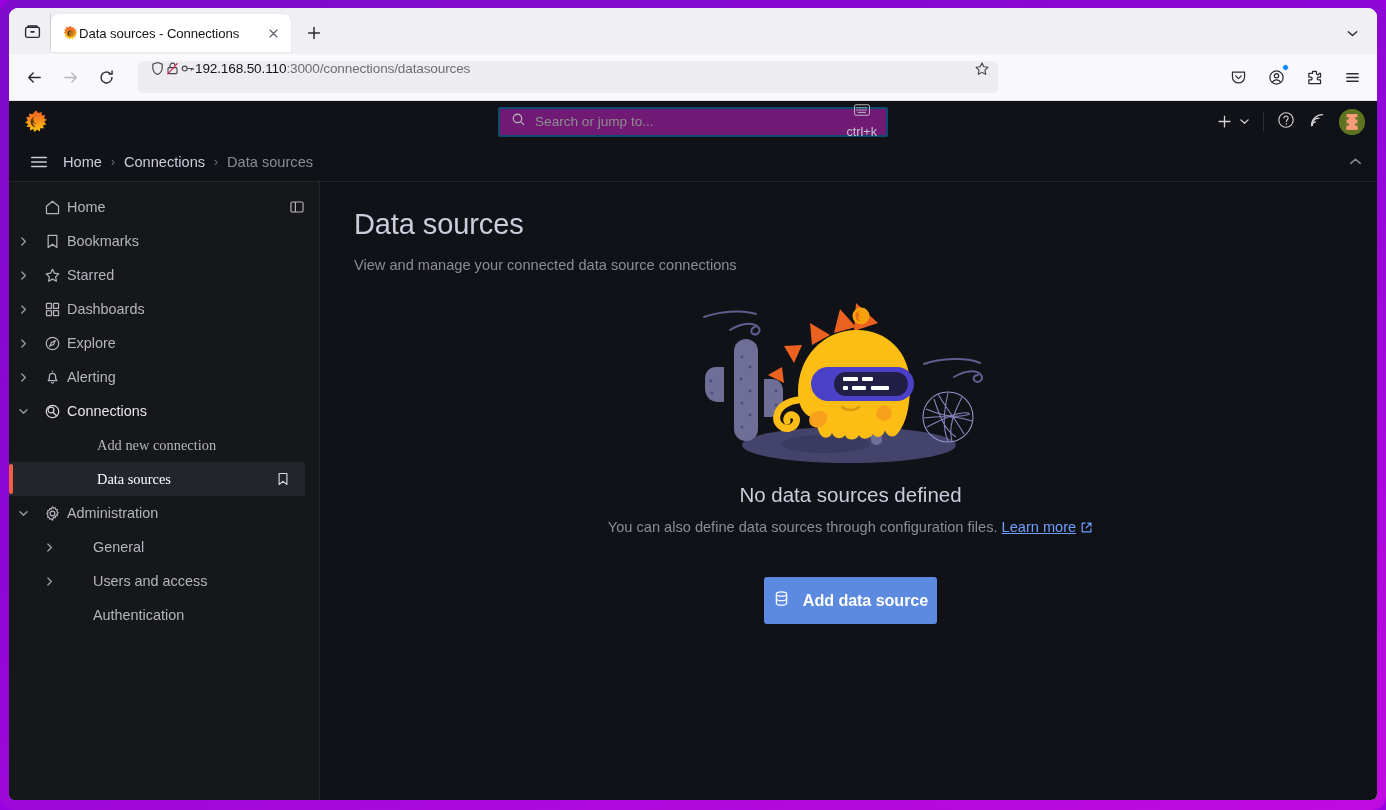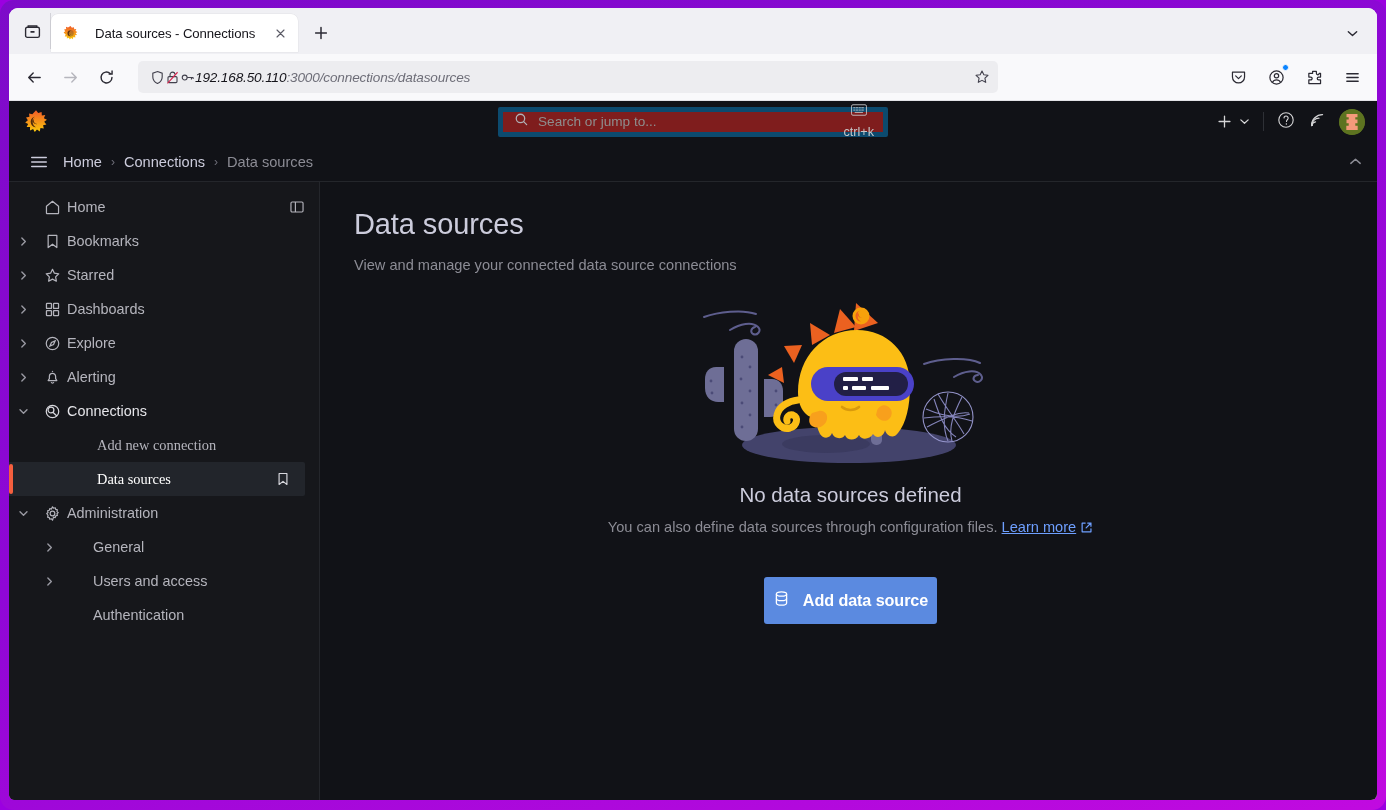--- a/index.html
+++ b/index.html
@@ -30,21 +30,21 @@
     flex: 0 0 auto; position: relative;
   }
   .fxview {
     width: 36px; height: 36px; margin-bottom: 5px;
     display: flex; align-items: center; justify-content: center;
     border-right: 1px solid #d2d2d8;
   }
   .tab {
     height: 38px; margin-bottom: 2px; min-width: 240px; max-width: 260px;
     background: #ffffff; border-radius: 7px 7px 0 0;
-    display: flex; align-items: center; gap: 16px; padding: 0 9px 0 11px;
+    display: flex; align-items: center; gap: 0; padding: 0 9px 0 11px;
     box-shadow: 0 0 0 0.5px rgba(0,0,0,.06);
   }
   .tab-favicon { width: 17px; height: 17px; flex: 0 0 17px; position: relative; }
   .tab-title {
     font-size: 13.2px; color: #15141a; white-space: nowrap; overflow: hidden;
     flex: 1 1 auto; letter-spacing: -0.1px;
   }
   .tab-close { width: 18px; height: 18px; display: flex; align-items: center; justify-content: center; color: #5b5b66; flex: 0 0 18px;}
   .newtab {
     width: 34px; height: 34px; margin: 0 0 4px 6px;
@@ -62,22 +62,22 @@
     gap: 2px; padding: 0 8px; flex: 0 0 auto;
     border-bottom: 1px solid #e3e3e7;
   }
   .navbtn {
     width: 34px; height: 32px; display: flex; align-items: center; justify-content: center;
     color: #2b2a33; border-radius: 5px;
   }
   .navbtn.disabled { color: #b6b6bd; }
   .urlbar {
     flex: 1 1 auto; height: 32px; background: #ededf0; border-radius: 5px;
-    display: flex; align-items: center; gap: 0; padding: 0 8px 0 12px;
-    margin: 0 8px 0 13px; max-width: 860px; font-style: italic;
+    display: flex; align-items: flex-start; gap: 0; padding: 0 8px 0 12px;
+    margin: 0 8px 0 13px; max-width: 860px;
   }
   .url-icons { display: flex; align-items: center; gap: 9px; color: #42414d; }
   .url-text {
     flex: 1 1 auto; font-size: 13.6px; color: #15141a; white-space: nowrap; overflow: hidden;
     letter-spacing: -0.15px;
   }
   .url-text .dim { color: #6e6e78; }
   .star { color: #42414d; display:flex; align-items:center; }
   .navright { display: flex; align-items: center; gap: 4px; margin-left: auto; }
   .badge-dot {
@@ -94,22 +94,22 @@
     height: 41px; flex: 0 0 41px; background: #111217;
     display: flex; align-items: center; padding: 0 12px 0 14px;
     position: relative;
   }
   .g-logo { width: 26px; height: 26px; flex: 0 0 26px; }
   .searchwrap {
     position: absolute; left: 50%; transform: translateX(-50%);
     width: 390px; height: 30px;
   }
   .searchbox {
-    width: 100%; height: 100%; border: 5px solid #0c4a6e; border-radius: 2px;
-    background: #7f1d1d; display: flex; align-items: center; gap: 9px; padding: 0 9px 0 11px;
+    width: 100%; height: 100%; border: 2px solid #0c4a6e; border-radius: 2px;
+    background: #701a75; display: flex; align-items: center; gap: 9px; padding: 0 9px 0 11px;
   }
   .search-ph { flex: 1 1 auto; font-size: 13.6px; color: #8e8e8e; }
   .kbd-hint { display: flex; align-items: center; gap: 6px; font-size: 12.6px; color: #c7c7c9; flex-direction: column; }
   .top-right { margin-left: auto; display: flex; align-items: center; gap: 13px; color: #d4d4d6; }
   .vdiv { width: 1px; height: 19px; background: #2e3036; }
   .avatar {
     width: 26px; height: 26px; border-radius: 50%;
     background: #556b1f; overflow: hidden; position: relative; flex: 0 0 26px;
   }
 

